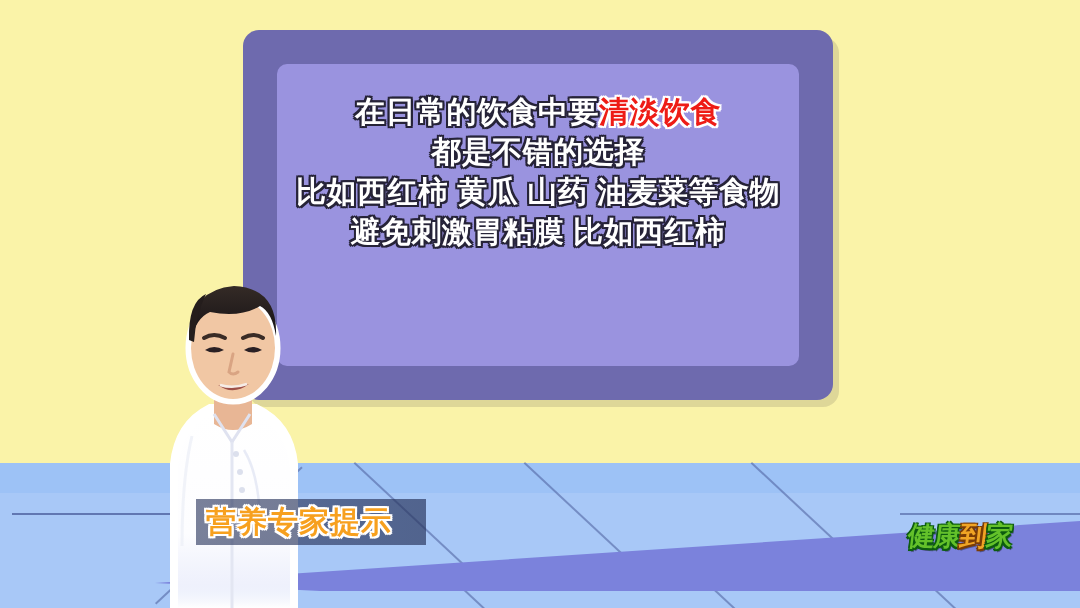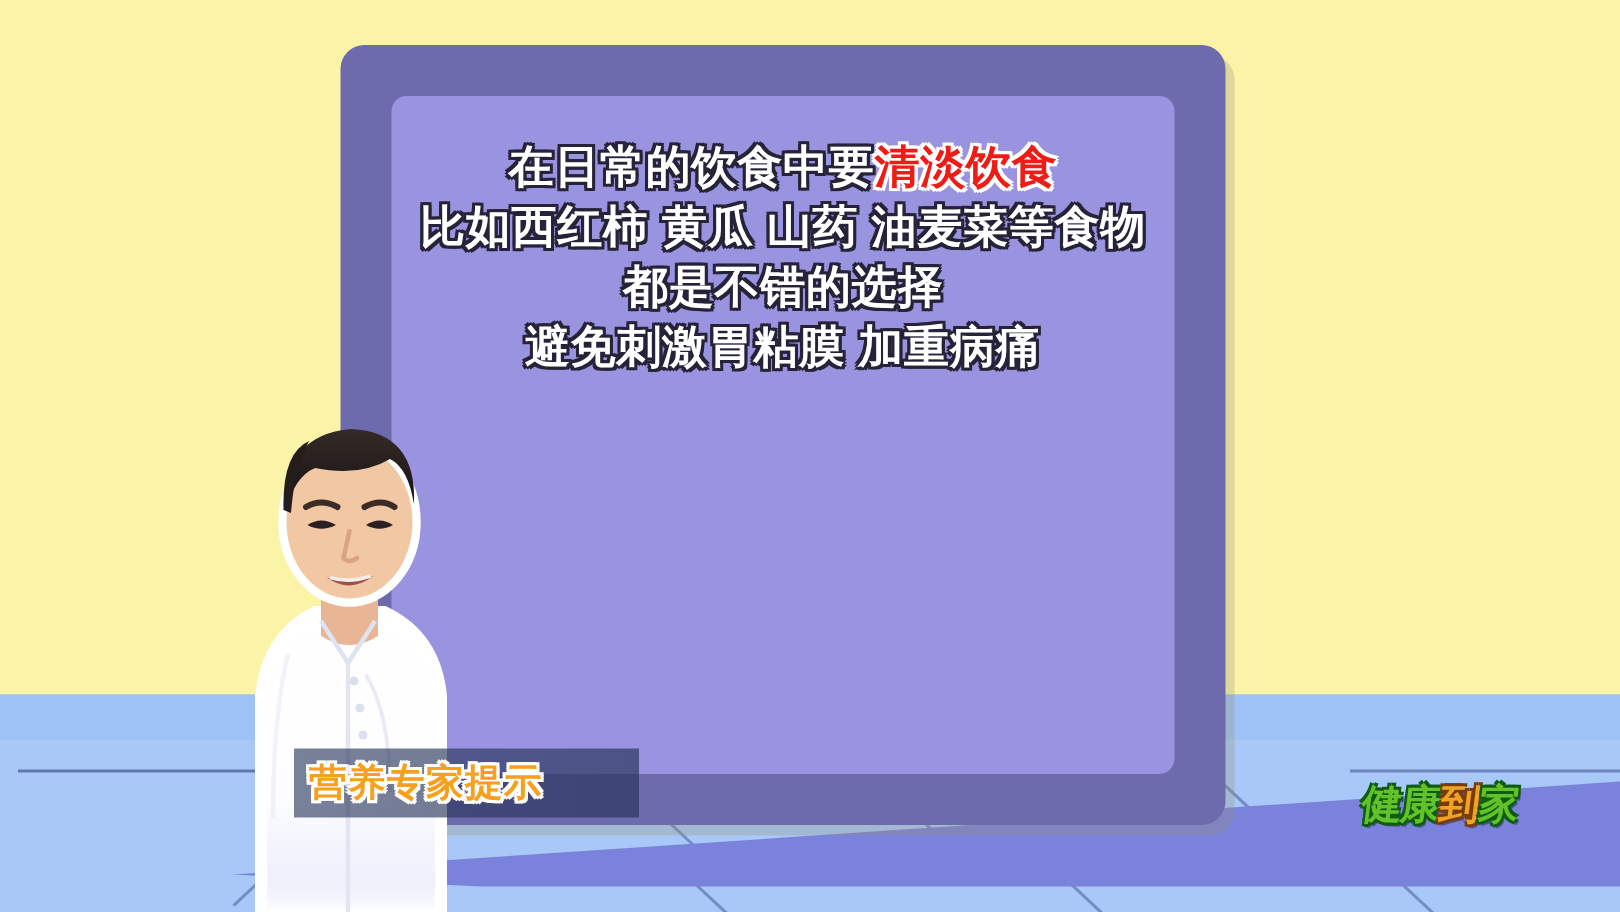--- a/index.html
+++ b/index.html
@@ -70,24 +70,24 @@
     left: 0; top: 463px;
     width: 1080px;
     height: 145px;
     pointer-events: none;
   }
   .platform svg { display: block; }
 
   
   .board {
     position: absolute;
-    left: 227px;
+    left: 243px;
     top: 30px;
     width: 590px;
-    height: 520px;
+    height: 370px;
     background: #6E6AAE;
     border-radius: 16px;
     box-shadow: 6px 7px 0 rgba(150,145,110,.28);
   }
   .board-inner {
     position: absolute;
     left: 34px;
     top: 34px;
     right: 34px;
     bottom: 34px;
@@ -143,21 +143,21 @@
     height: 46px;
     background: linear-gradient(to right, rgba(40,52,92,.62), rgba(40,52,92,.68));
   }
   .caption-text {
     position: absolute;
     left: 206px;
     top: 501px;
     width: 220px;
     height: 42px;
     line-height: 42px;
-    font-size: 25px;
+    font-size: 30px;
     font-weight: 700;
     color: #F7A01E;
     letter-spacing: 1px;
     white-space: nowrap;
     text-shadow:
       -2px -2px 0 #ffffff, 2px -2px 0 #ffffff,
       -2px  2px 0 #ffffff, 2px  2px 0 #ffffff,
        0   -2px 0 #ffffff, 0    2px 0 #ffffff,
       -2px  0   0 #ffffff, 2px  0   0 #ffffff;
   }
@@ -214,23 +214,23 @@
     <svg width="1080" height="145" viewBox="0 0 1080 145">
       <polygon points="155,120 1080,58 1080,128 320,128" fill="#7B82DC"></polygon>
     </svg>
   </div>
 
   <div class="board">
     <div class="board-inner"></div>
 
     <div class="board-text">
       <div class="tline"><span>在日常的饮食中要</span><span class="hl">清淡饮食</span></div>
+      <div class="tline">都是不错的选择</div>
       <div class="tline">比如西红柿 黄瓜 山药 油麦菜等食物</div>
-      <div class="tline">都是不错的选择</div>
-      <div class="tline">避免刺激胃粘膜 加重病痛</div>
+      <div class="tline">避免刺激胃粘膜 比如西红柿</div>
     </div>
   </div>
 
   <div class="presenter">
     <svg width="170" height="380" viewBox="0 0 170 380">
       <defs>
         <linearGradient id="jacketFade" x1="0" y1="0" x2="0" y2="1">
           <stop offset="0%" stop-color="#ffffff" stop-opacity="1"></stop>
           <stop offset="62%" stop-color="#fdfdff" stop-opacity="1"></stop>
           <stop offset="88%" stop-color="#e9ecfb" stop-opacity=".75"></stop>

